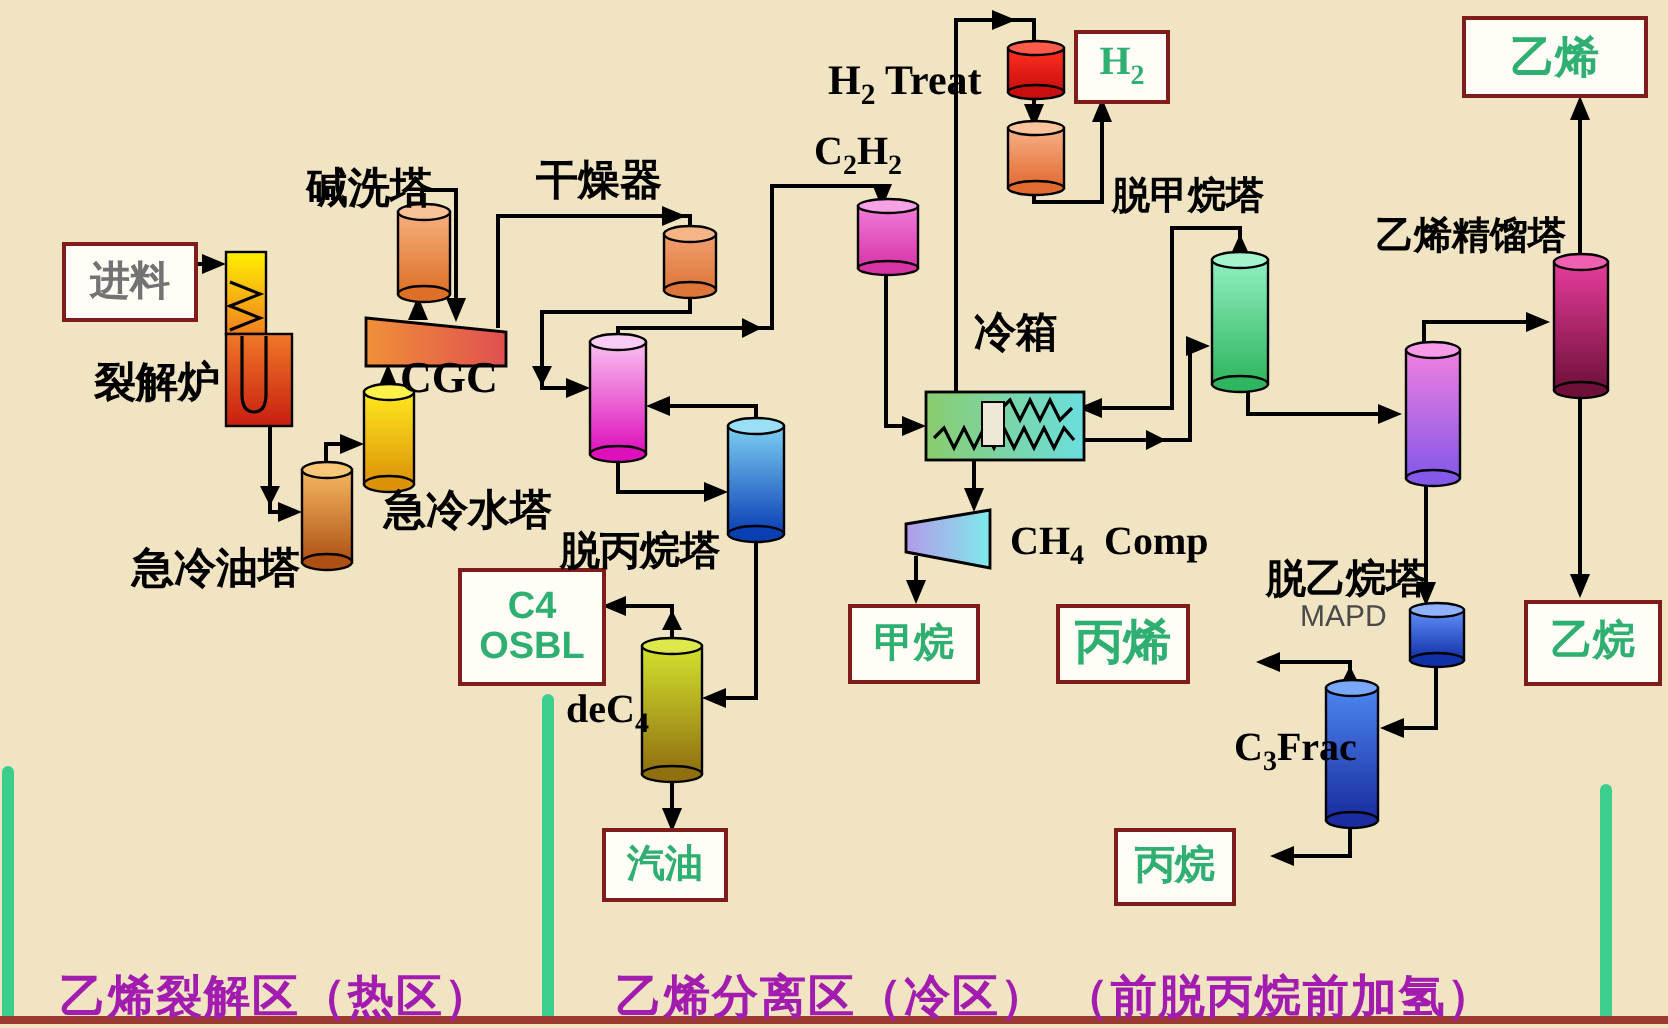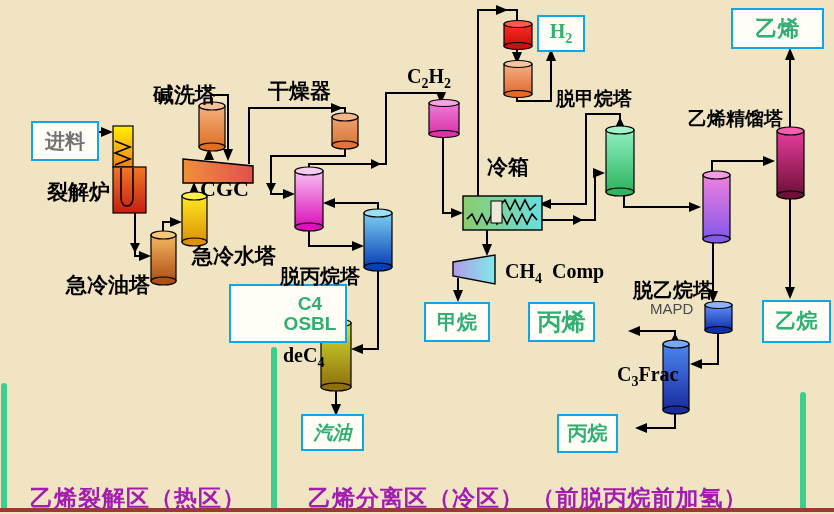--- a/index.html
+++ b/index.html
@@ -5,21 +5,21 @@
   html,body { margin:0; padding:0; }
   .stage { position:relative; width:834px; height:514px; background:#F1E4C3;
            font-family:"Liberation Sans", sans-serif; overflow:hidden; }
   svg.layer { position:absolute; left:0; top:0; }
   .flow { fill:none; stroke:#000; stroke-width:2; }
   .thin { fill:none; stroke:#000; stroke-width:1.6; }
   .ah   { fill:#000; stroke:none; }
   .lbl { position:absolute; color:#000; font-weight:bold; white-space:nowrap; z-index:3; line-height:1.05; }
   .serif { font-family:"Liberation Serif", serif; }
   .lbl sub, .pbox sub { font-size:70%; }
-  .pbox { position:absolute; background:#FFFDF6; border:2px solid #0ea5e9; z-index:2;
+  .pbox { position:absolute; background:#FFFDF6; border:2px solid #7f1d1d; z-index:2;
           display:flex; flex-direction:column; align-items:center; justify-content:center;
           font-weight:bold; text-align:center; line-height:1.05; }
   .green { color:#2FAF72; }
   .black { color:#737373; }
   .zone-title { position:absolute; color:#a21caf; font-weight:bold; white-space:nowrap; z-index:3;
                 letter-spacing:1px; }
   .mapd { color:#4A4A4A; font-weight:normal; }
 </style>
 </head>
 <body>
@@ -272,54 +272,55 @@
     </div>
 
   <div class="pbox green serif" style="left:537px; top:15px; width:44px; height:33px; font-size:20px;">
       <span><span>H</span><sub>2</sub></span>
     </div>
 
   <div class="pbox green" style="left:731px; top:8px; width:89px; height:37px; font-size:22px;">
       <span>乙烯</span>
     </div>
 
-  <div class="pbox green" style="left:229px; top:284px; width:70px; height:55px; font-size:19px;padding-left:44px;">
+  <div class="pbox green" style="left:229px; top:284px; width:70px; height:55px; font-size:19px;">
     <span>C4</span>
       <span>OSBL</span>
   </div>
 
   <div class="pbox green" style="left:424px; top:302px; width:62px; height:36px; font-size:20px;">
       <span>甲烷</span>
     </div>
 
   <div class="pbox green" style="left:528px; top:302px; width:63px; height:36px; font-size:24px;">
       <span>丙烯</span>
     </div>
 
-  <div class="pbox green" style="left:301px; top:414px; width:59px; height:33px; font-size:19px;font-style:italic;">
+  <div class="pbox green" style="left:301px; top:414px; width:59px; height:33px; font-size:19px;">
       <span>汽油</span>
     </div>
 
   <div class="pbox green" style="left:557px; top:414px; width:57px; height:35px; font-size:20px;">
       <span>丙烷</span>
     </div>
 
   <div class="pbox green" style="left:762px; top:300px; width:65px; height:39px; font-size:21px;">
       <span>乙烷</span>
     </div>
 
   <div class="lbl" style="left:47px;  top:181px; font-size:21px;">裂解炉</div>
   <div class="lbl" style="left:66px;  top:274px; font-size:21px;">急冷油塔</div>
   <div class="lbl" style="left:192px; top:245px; font-size:21px;">急冷水塔</div>
   <div class="lbl" style="left:153px; top:84px;  font-size:21px;">碱洗塔</div>
   <div class="lbl serif" style="left:200px; top:177px; font-size:22px;">CGC</div>
   <div class="lbl" style="left:268px; top:80px;  font-size:21px;">干燥器</div>
   <div class="lbl" style="left:280px; top:266px; font-size:20px;">脱丙烷塔</div>
   <div class="lbl serif" style="left:283px; top:345px; font-size:20px;"><span>deC</span><sub>4</sub></div>
   <div class="lbl serif" style="left:407px; top:66px; font-size:20px;"><span>C</span><sub>2</sub><span>H</span><sub>2</sub></div>
+  <div class="lbl serif" style="left:414px; top:29px; font-size:21px;"><span>H</span><sub>2</sub><span> Treat</span></div>
   <div class="lbl" style="left:487px; top:156px; font-size:21px;">冷箱</div>
   <div class="lbl serif" style="left:505px; top:261px; font-size:20px; white-space:pre;"><span>CH</span><sub>4</sub><span>  Comp</span></div>
   <div class="lbl" style="left:556px; top:89px;  font-size:19px;">脱甲烷塔</div>
   <div class="lbl" style="left:688px; top:109px; font-size:19px;">乙烯精馏塔</div>
   <div class="lbl" style="left:633px; top:244px; font-size:20px;margin-top:36px;">脱乙烷塔</div>
   <div class="lbl mapd" style="left:650px; top:301px; font-size:15px;">MAPD</div>
   <div class="lbl serif" style="left:601px; top:364px; font-size:20px;margin-left:16px;"><span>C</span><sub>3</sub><span>Frac</span></div>
 
   <div class="zone-title" style="left:30px;  top:483px; font-size:23px;">乙烯裂解区（热区）</div>
   <div class="zone-title" style="left:308px; top:483px; font-size:23px;">乙烯分离区（冷区） （前脱丙烷前加氢）</div>

